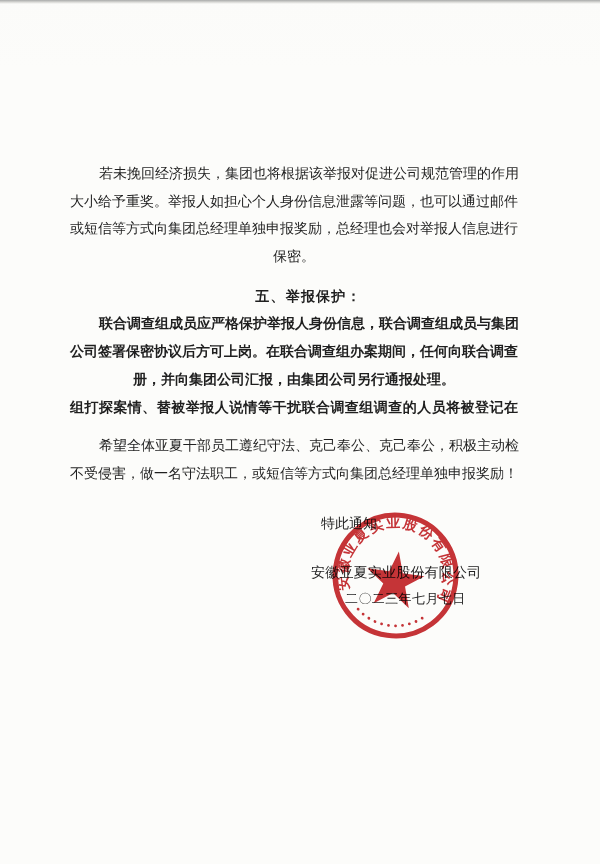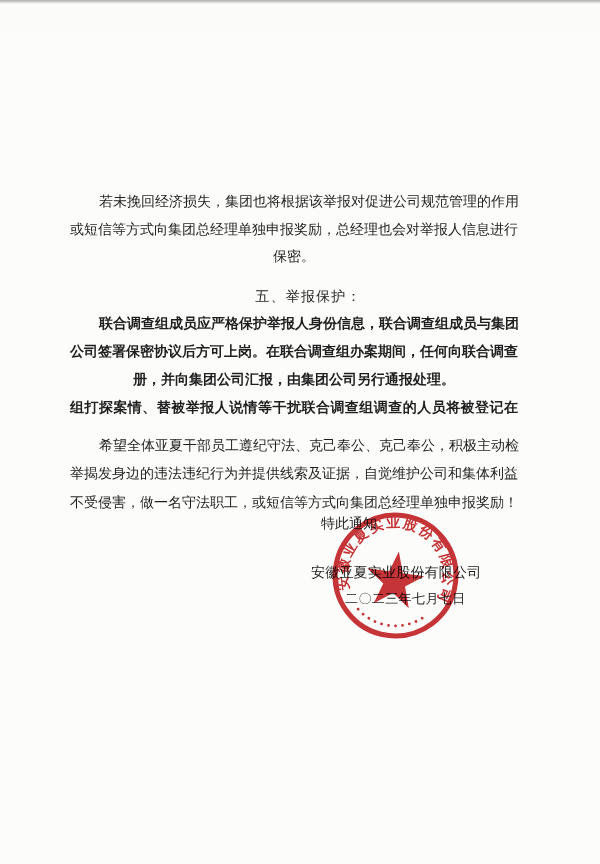--- a/index.html
+++ b/index.html
@@ -22,21 +22,21 @@
     background:linear-gradient(to bottom,#a8aaa9,#dededb 60%,rgba(255,255,255,0));
   }
   .text-col{position:absolute;left:70px;width:448px;}
   .para{position:absolute;left:0;width:448px;}
   .p1,.hd,.closing{line-height:27.5px;font-size:14px;}
   .p2{line-height:28px;font-size:14px;font-weight:bold;}
   .p3{line-height:28.3px;font-size:14px;}
   .ln{white-space:nowrap;text-align:center;}
   .full{text-align:justify;text-align-last:justify;}
   .ind{text-indent:29px;}
-  .hd{font-weight:normal;letter-spacing:1.2px;}
+  .hd{font-weight:bold;letter-spacing:1.2px;}
   .closing{padding-left:55px;}
   .sig{position:absolute;white-space:nowrap;}
   .sig-name{left:311px;top:564px;font-size:14px;letter-spacing:0.2px;}
   .sig-date{left:345px;top:590px;font-size:13px;letter-spacing:0.4px;}
   .seal{
     position:absolute;left:325px;top:505px;width:141px;height:141px;
     mix-blend-mode:multiply;opacity:.92;
     transform:rotate(8deg);
   }
   .seal text{
@@ -45,40 +45,40 @@
   }
 </style>
 </head>
 <body>
 
 <div class="page">
   <div class="scan-edge"></div>
 
   <div class="text-col">
 
-    <div class="para p1" style="top:188px">
+    <div class="para p1" style="top:160px">
       <div class="ln full ind">若未挽回经济损失，集团也将根据该举报对促进公司规范管理的作用</div>
+      <div class="ln full">大小给予重奖。举报人如担心个人身份信息泄露等问题，也可以通过邮件</div>
       <div class="ln full">或短信等方式向集团总经理单独申报奖励，总经理也会对举报人信息进行</div>
       <div class="ln">保密。</div>
     </div>
 
     <div class="para hd" style="top:283px">
       <div class="ln ind">五、举报保护：</div>
     </div>
 
     <div class="para p2" style="top:310px">
       <div class="ln full ind">联合调查组成员应严格保护举报人身份信息，联合调查组成员与集团</div>
       <div class="ln full">公司签署保密协议后方可上岗。在联合调查组办案期间，任何向联合调查</div>
       <div class="ln">册，并向集团公司汇报，由集团公司另行通报处理。</div>
       <div class="ln full">组打探案情、替被举报人说情等干扰联合调查组调查的人员将被登记在</div>
     </div>
 
     <div class="para p3" style="top:432px">
       <div class="ln full ind">希望全体亚夏干部员工遵纪守法、克己奉公、克己奉公，积极主动检</div>
-      <div class="ln full">举揭发身边的违法违纪行为并提供线索及证据，自觉维护公司和集体利益</div>
       <div class="ln">不受侵害，做一名守法职工，或短信等方式向集团总经理单独申报奖励！</div>
     </div>
 
     <div class="para closing" style="top:510px">
       <div class="ln">特此通知</div>
     </div>
 
   </div>
 
   <div class="sig sig-name">安徽亚夏实业股份有限公司</div>

